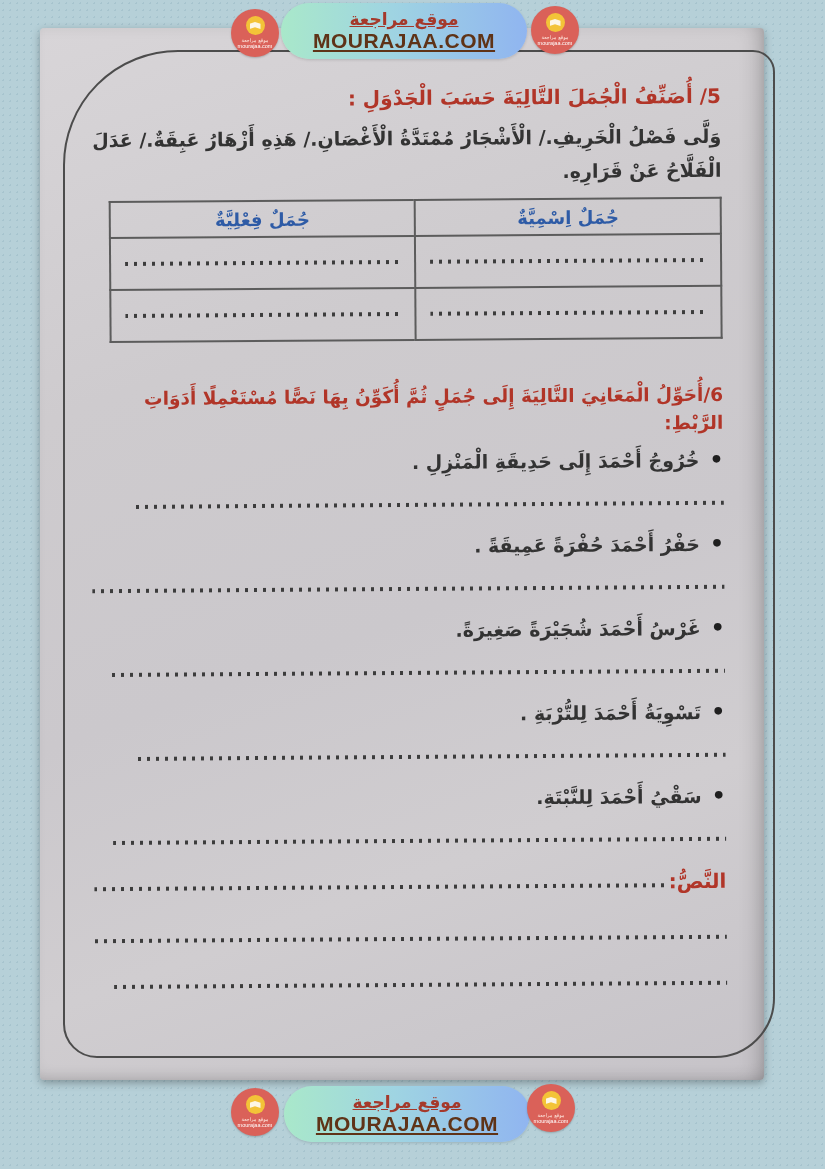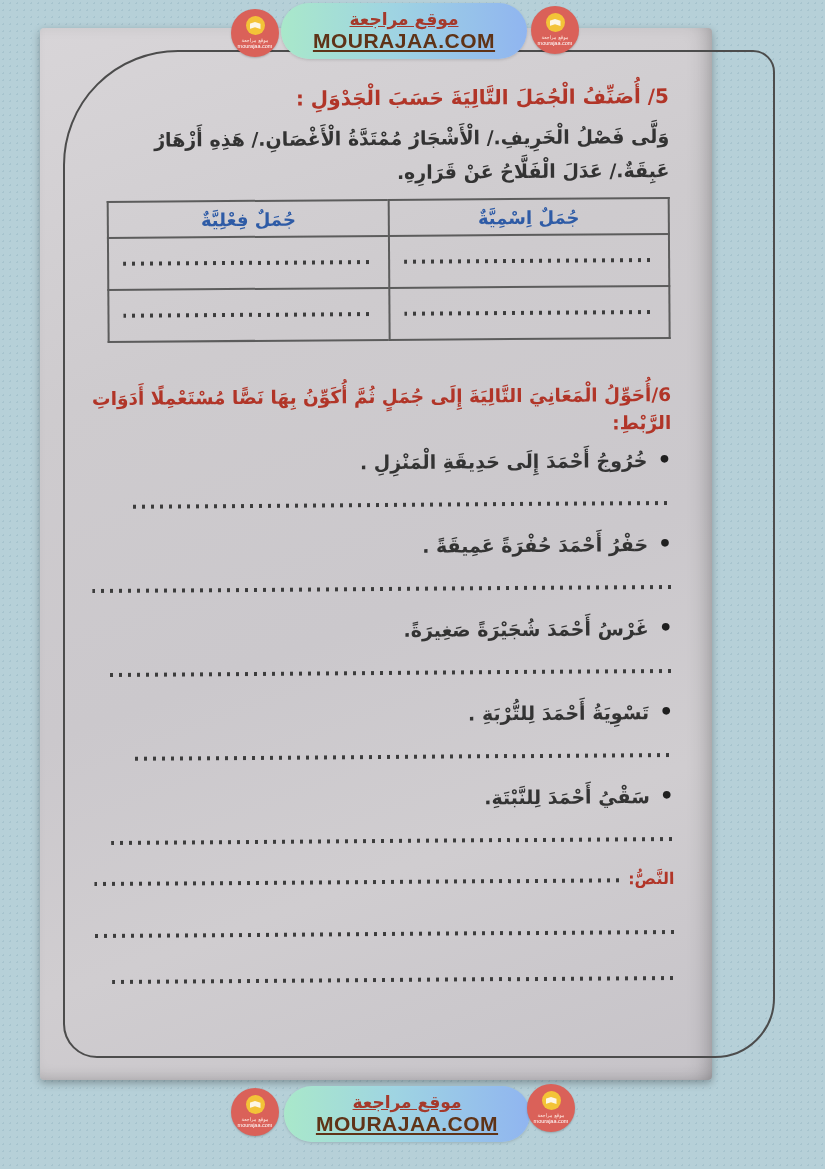--- a/index.html
+++ b/index.html
@@ -8,21 +8,21 @@
     position:relative;
     font-family:"DejaVu Sans", sans-serif;
     background-color:#b6d0d8;
     background-image: radial-gradient(#a7c4ce 1px, transparent 1px);
     background-size:7px 7px;
     overflow:hidden;
   }
 
   
   .paper {
-    position:absolute; left:40px; top:28px; width:672px; height:1052px;
+    position:absolute; left:40px; top:28px; width:724px; height:1052px;
     background:linear-gradient(160deg,#d8d5d8 0%, #cecbce 30%, #cbc8cc 55%, #d0cdd0 75%, #c6c3c8 100%);
     border-radius:4px;
     box-shadow:0 3px 8px rgba(0,0,0,.30), inset -14px 0 22px -12px rgba(0,0,0,.28), inset 0 -10px 18px -12px rgba(0,0,0,.20);
   }
   .frame {
     position:absolute; left:23px; top:22px; width:712px; height:1008px;
     border:2px solid #4c4c4c;
     border-radius:115px 22px 60px 34px;
   }
   .content {
@@ -57,21 +57,21 @@
   
   .q6-heading { margin-top:42px; font-size:18.5px; }
   .items { list-style:none; margin-top:12px; }
   .items li { display:flex; align-items:center; gap:10px; font-size:19px; font-weight:bold; color:#333; }
   .bullet { font-size:22px; line-height:1; color:#1f1f1f; }
   .after-item { margin:30px 0 28px 0; }
   .w93 { width:93%; }
   .w97 { width:97%; }
 
   .text-row { display:flex; align-items:flex-end; gap:4px; margin-top:6px; }
-  .text-label { color:#b13528; font-weight:bold; font-size:16px; white-space:nowrap; }
+  .text-label { color:#b13528; font-weight:bold; font-size:20px; white-space:nowrap; }
   .text-row .dotline { flex:1; margin-bottom:6px; }
   .tail-line { margin-top:42px; }
 
   
   .pill {
     position:absolute; width:246px; height:56px; border-radius:28px;
     background:linear-gradient(90deg,#a9e8ca 0%, #9fd4e2 45%, #90b5f0 100%);
     display:flex; flex-direction:column; align-items:center; justify-content:center;
     box-shadow:0 1px 3px rgba(0,0,0,.15);
   }

